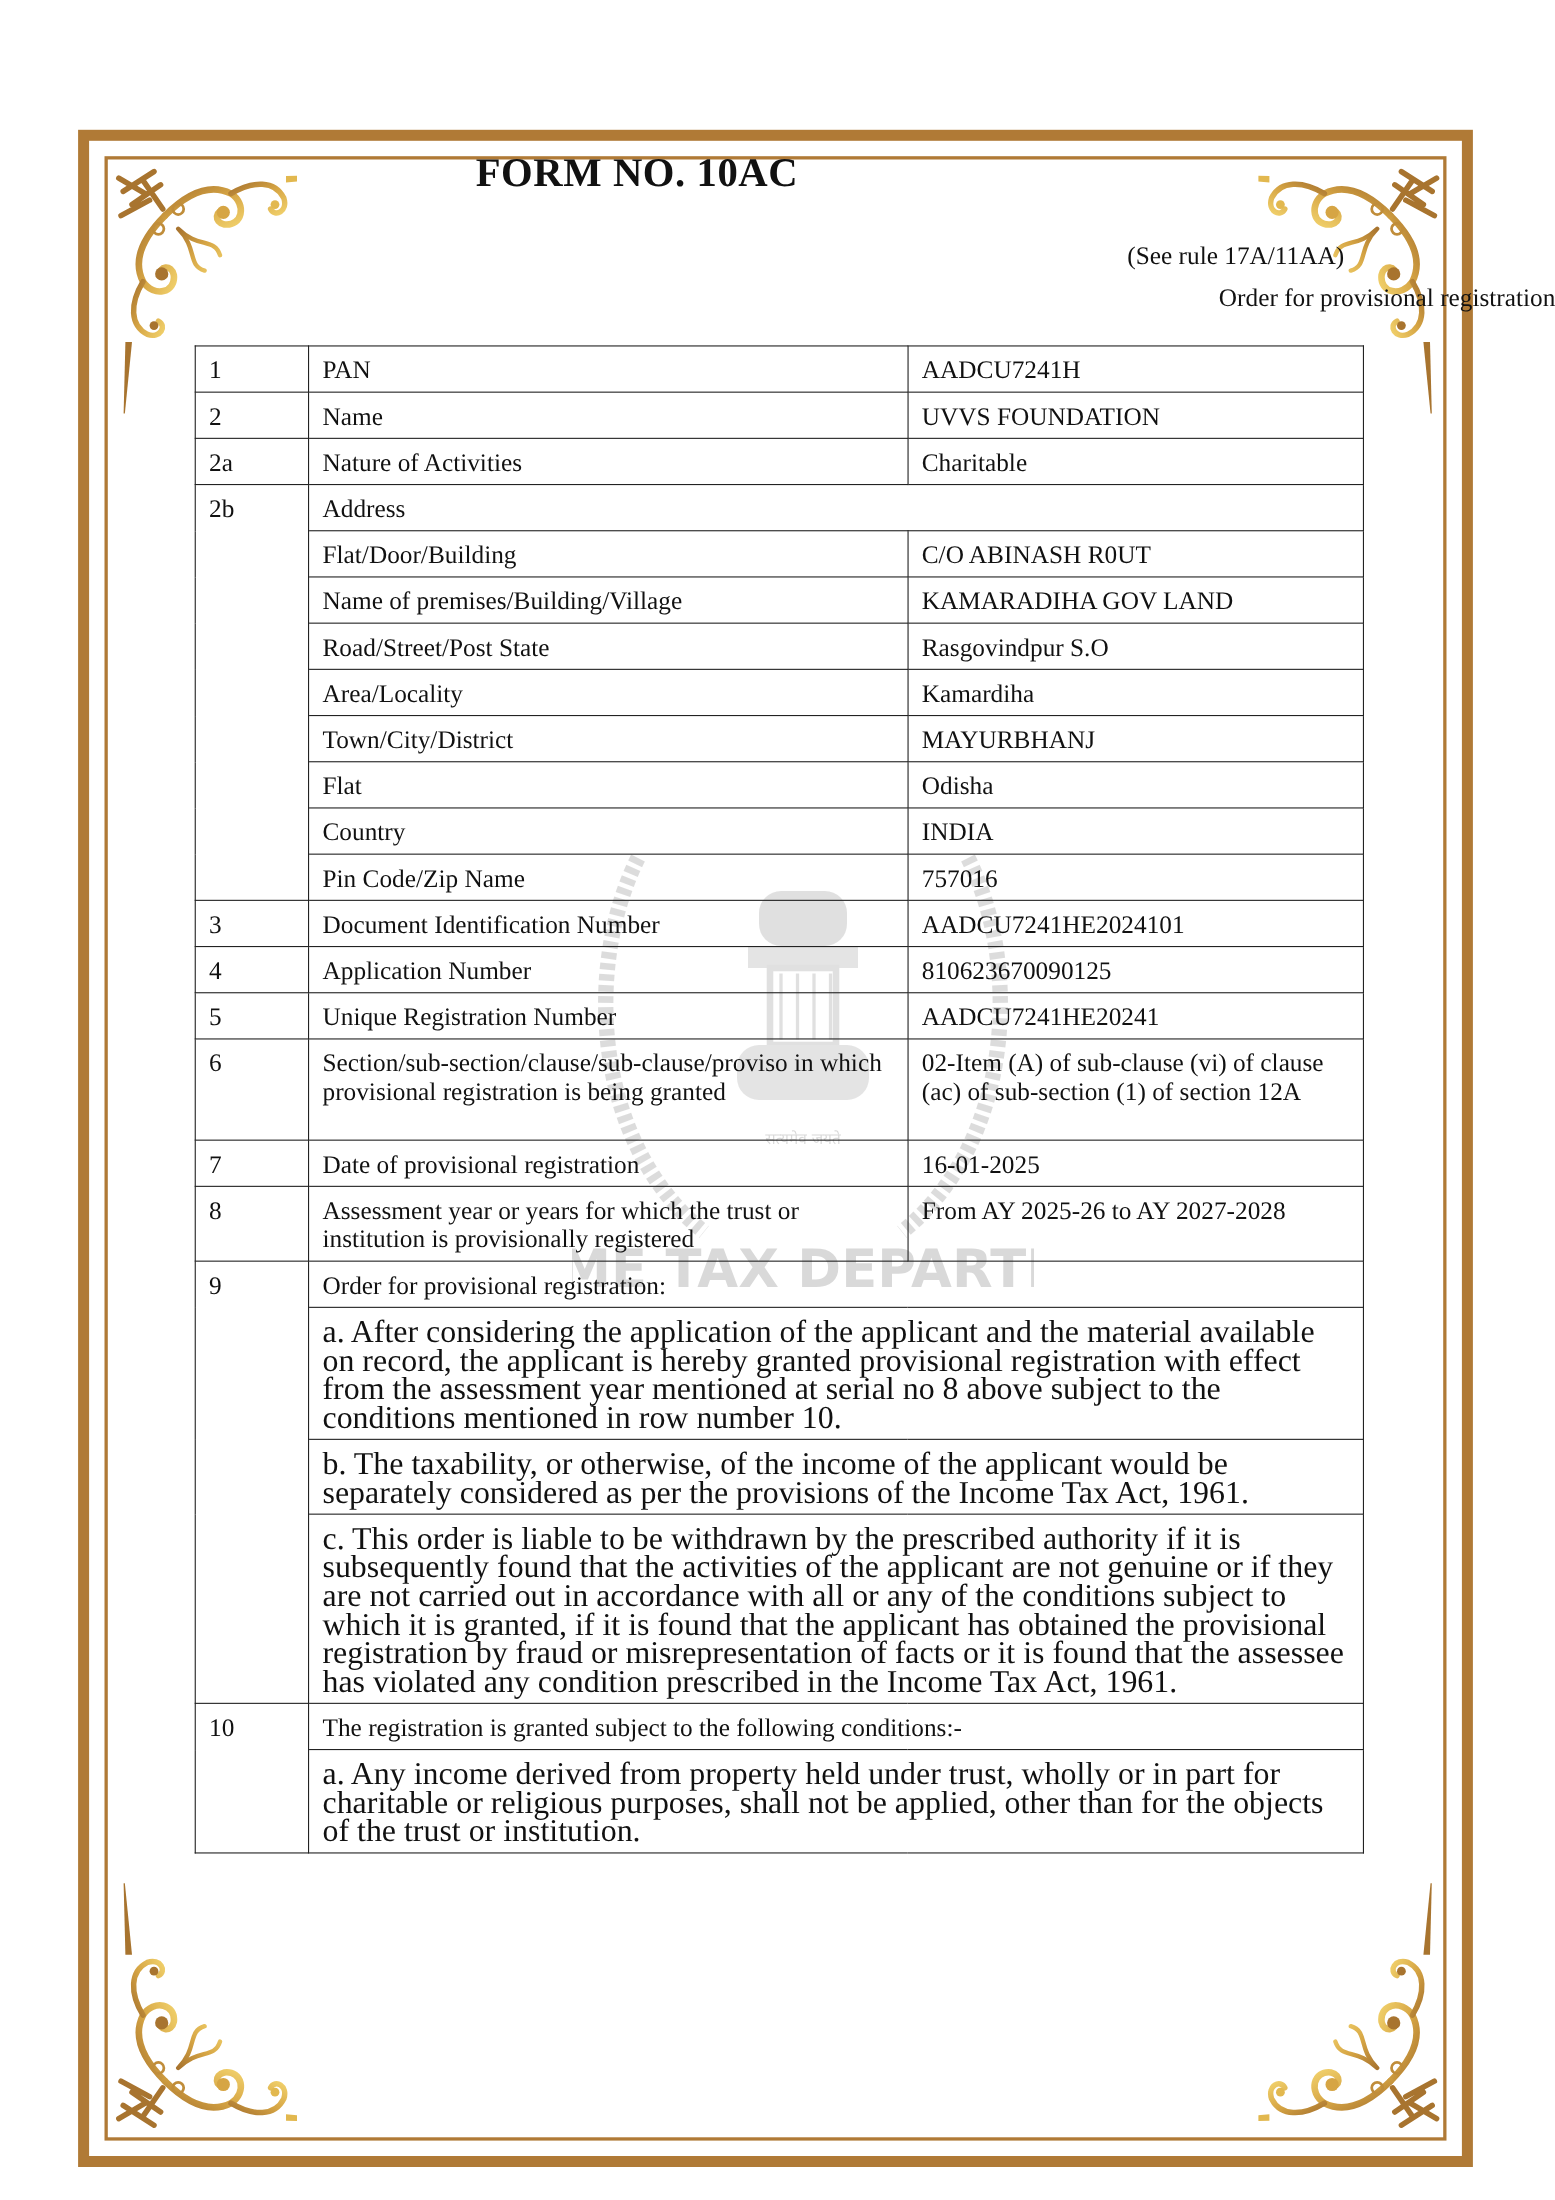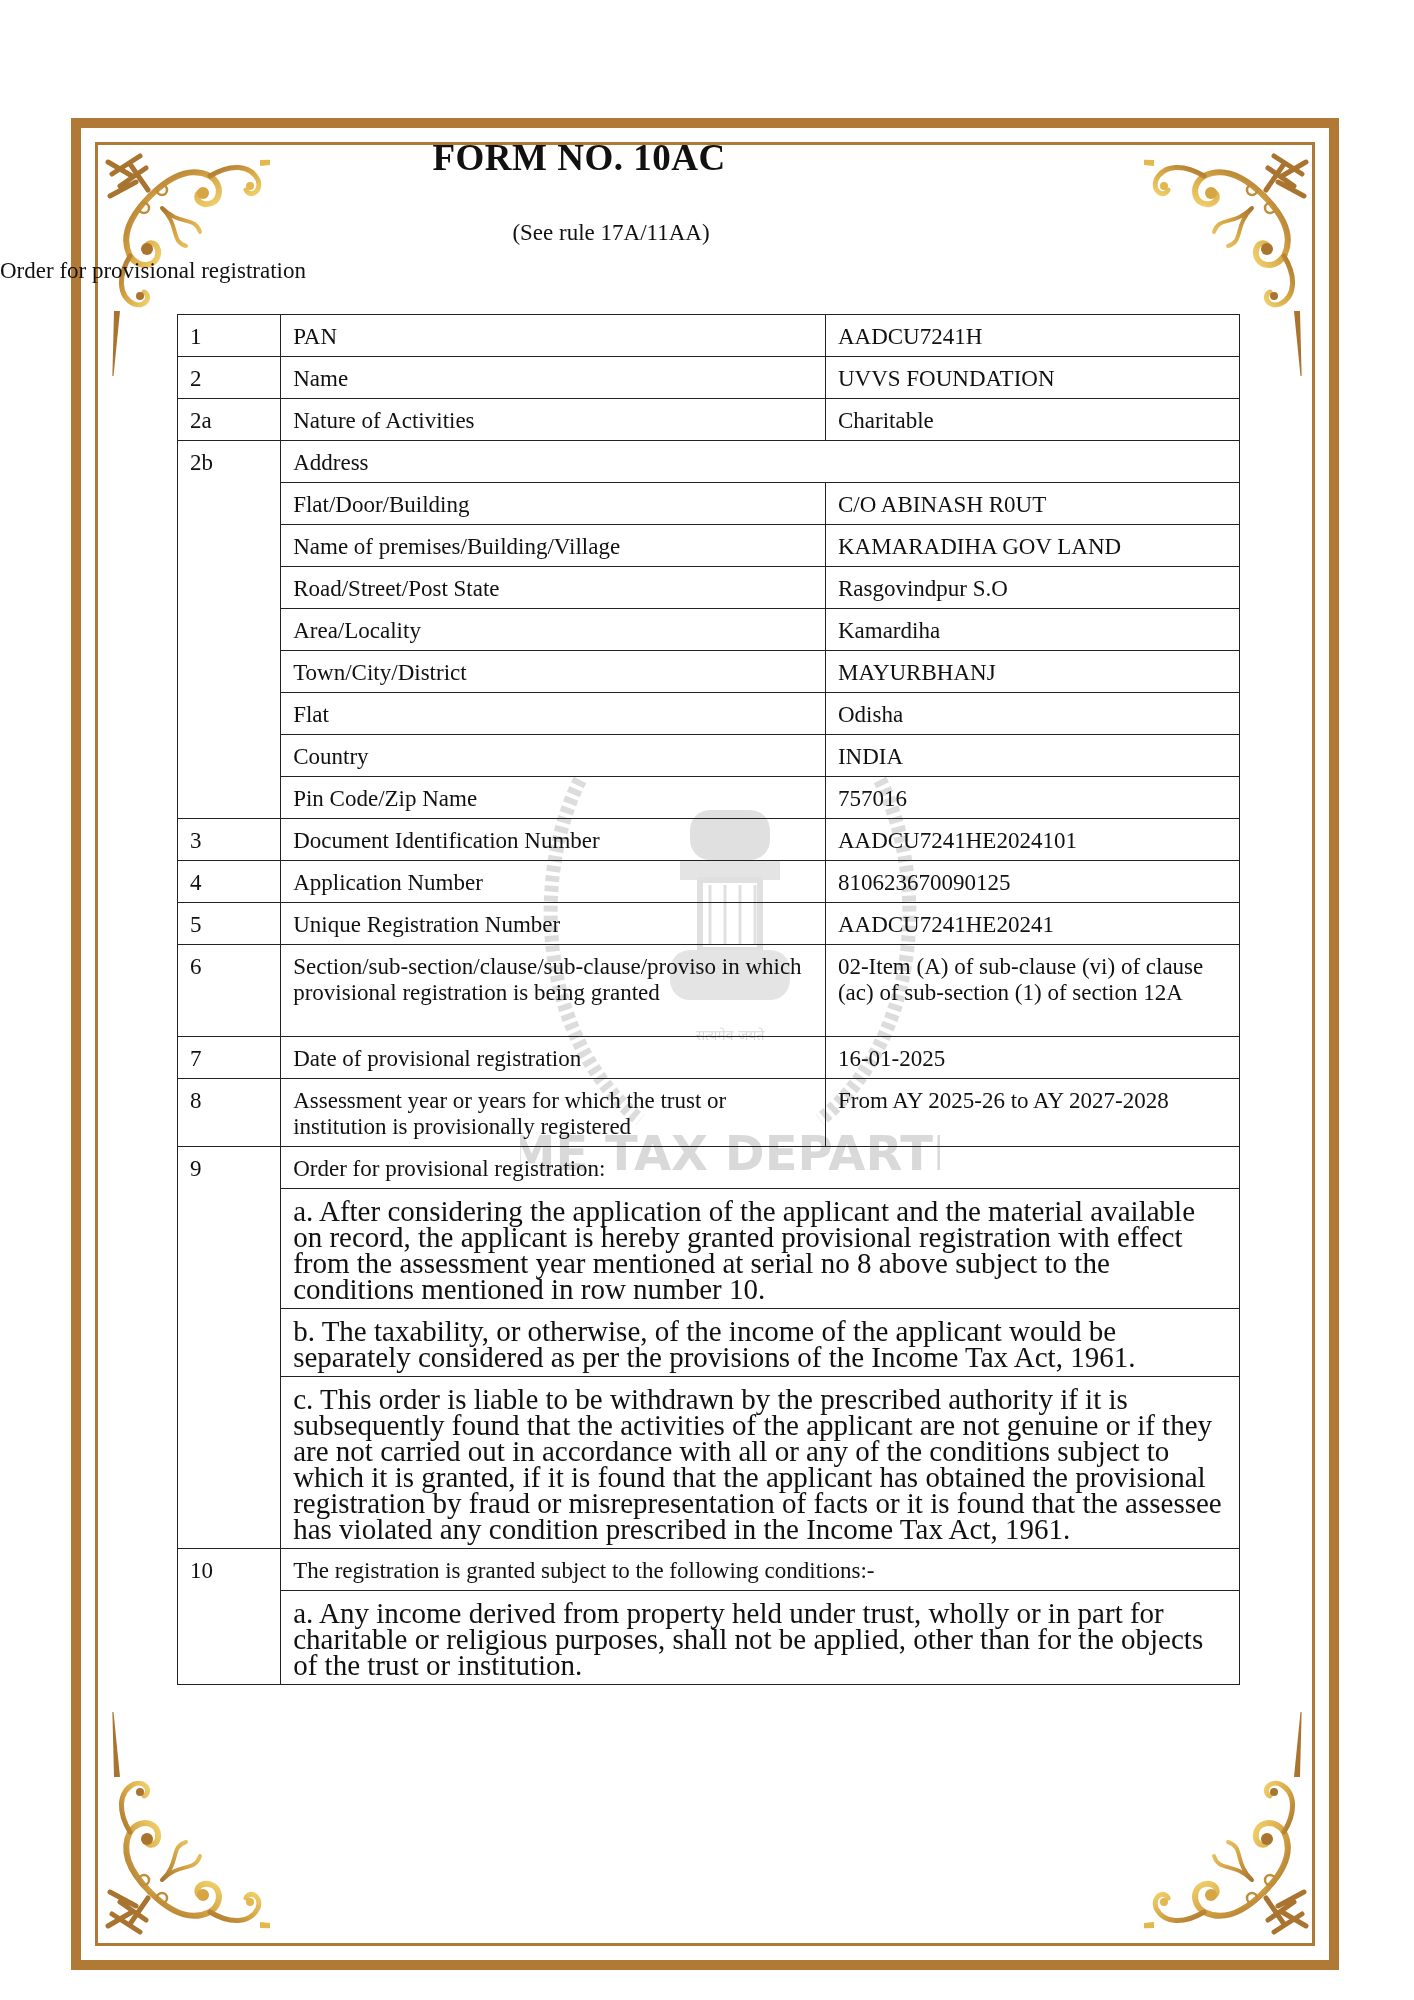--- a/index.html
+++ b/index.html
@@ -20,22 +20,22 @@
   .c-bl { left:100px; bottom:58px; transform:scaleY(-1); }
   .c-br { right:100px; bottom:58px; transform:scale(-1,-1); }
 
   
   .watermark { position:absolute; left:520px; top:700px; width:420px; height:500px; opacity:0.22; pointer-events:none; }
   .watermark svg { width:100%; height:100%; }
 
   
   .form-title { position:absolute; left:0; width:1158px; top:136px; text-align:center;
                 font-size:37px; font-weight:bold; letter-spacing:0.5px; }
-  .form-rule { position:absolute; left:0; width:1222px; top:220px; text-align:center; font-size:23px; }
-  .form-subtitle { position:absolute; left:0; width:1414px; top:258px; text-align:left; font-size:23px; }
+  .form-rule { position:absolute; left:0; width:1222px; top:220px; text-align:right; font-size:23px; }
+  .form-subtitle { position:absolute; left:0; width:1414px; top:258px; text-align:right; font-size:23px; }
 
   
   .doc-table { position:absolute; left:177px; top:314px; width:1063px;
                border-collapse:collapse; font-size:23px; line-height:26px; }
   .doc-table td { border:1.5px solid #222; padding:9px 12px 6px 12px; vertical-align:top; }
   .doc-table td.num { width:80px; }
   .doc-table td.lbl { width:529px; }
   .doc-table td.val { width:394px; }
   .doc-table tr.single td { height:34px; box-sizing:border-box; }
   .para { font-size:29px; line-height:26px; }

